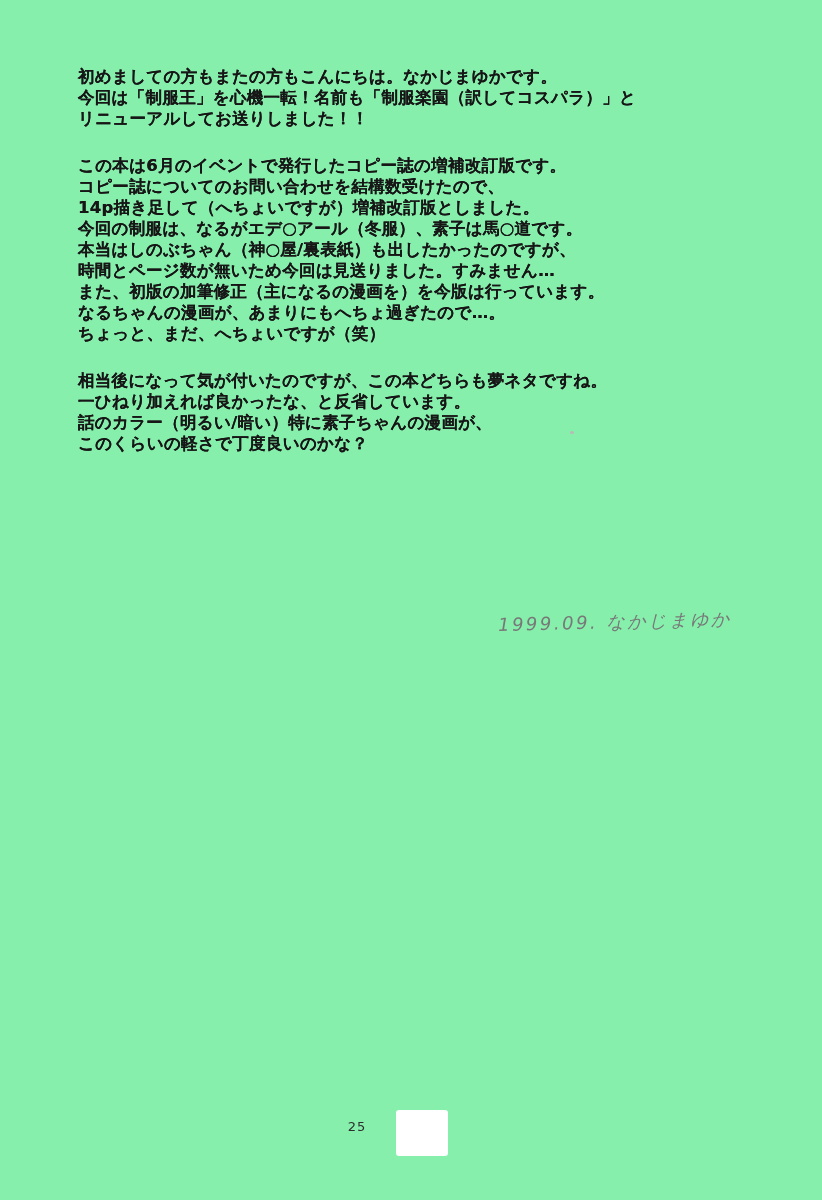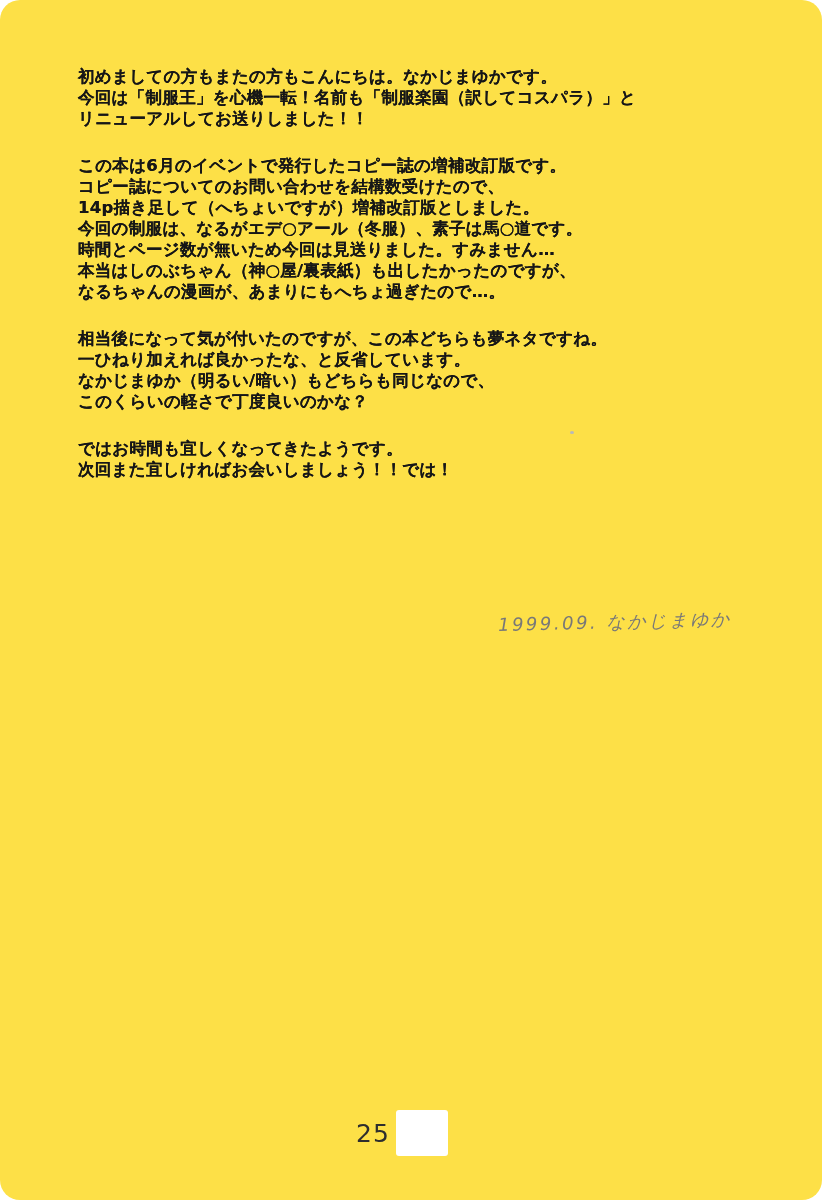--- a/index.html
+++ b/index.html
@@ -4,24 +4,23 @@
 <style>
   html, body {
     margin: 0;
     padding: 0;
     background: #ffffff;
   }
   .page {
     position: relative;
     width: 822px;
     height: 1200px;
-    background: #fde047;
+    background: #86efac;
     overflow: hidden;
     font-family: "DejaVu Sans", sans-serif;
-    border-radius: 20px;
   }
   .afterword {
     position: absolute;
     left: 78px;
     top: 66px;
     color: #161616;
     font-weight: bold;
     font-size: 16.5px;
     line-height: 21px;
     letter-spacing: 0.3px;
@@ -42,23 +41,22 @@
     transform: rotate(-1.5deg);
     white-space: nowrap;
   }
   .page-number {
     position: absolute;
     left: 0;
     top: 1119px;
     width: 714px;
     text-align: center;
     color: #2e2e2e;
-    font-size: 25px;
+    font-size: 13px;
     letter-spacing: 1px;
-    margin-left: 16px;
   }
   .page-number-patch {
     position: absolute;
     left: 396px;
     top: 1110px;
     width: 52px;
     height: 46px;
     background: #ffffff;
     border-radius: 3px;
   }
@@ -80,32 +78,30 @@
       <div class="paragraph">
         <div class="line">初めましての方もまたの方もこんにちは。なかじまゆかです。</div>
         <div class="line">今回は「制服王」を心機一転！名前も「制服楽園（訳してコスパラ）」と</div>
         <div class="line">リニューアルしてお送りしました！！</div>
       </div>
       <div class="paragraph">
         <div class="line">この本は6月のイベントで発行したコピー誌の増補改訂版です。</div>
         <div class="line">コピー誌についてのお問い合わせを結構数受けたので、</div>
         <div class="line">14p描き足して（へちょいですが）増補改訂版としました。</div>
         <div class="line">今回の制服は、なるがエデ○アール（冬服）、素子は馬○道です。</div>
+        <div class="line">本当はしのぶちゃん（神○屋/裏表紙）も出したかったのですが、</div>
         <div class="line">時間とページ数が無いため今回は見送りました。すみません…</div>
-        <div class="line">本当はしのぶちゃん（神○屋/裏表紙）も出したかったのですが、</div>
+        <div class="line">また、初版の加筆修正（主になるの漫画を）を今版は行っています。</div>
         <div class="line">なるちゃんの漫画が、あまりにもへちょ過ぎたので…。</div>
+        <div class="line">ちょっと、まだ、へちょいですが（笑）</div>
       </div>
       <div class="paragraph">
         <div class="line">相当後になって気が付いたのですが、この本どちらも夢ネタですね。</div>
         <div class="line">一ひねり加えれば良かったな、と反省しています。</div>
-        <div class="line">なかじまゆか（明るい/暗い）もどちらも同じなので、</div>
+        <div class="line">話のカラー（明るい/暗い）特に素子ちゃんの漫画が、</div>
         <div class="line">このくらいの軽さで丁度良いのかな？</div>
-      </div>
-      <div class="paragraph">
-        <div class="line">ではお時間も宜しくなってきたようです。</div>
-        <div class="line">次回また宜しければお会いしましょう！！では！</div>
       </div>
     </div>
   <div class="scan-speck"></div>
   <div class="signature">1999.09.  なかじまゆか</div>
   <div class="page-number-patch"></div>
   <div class="page-number">25</div>
 </div>
 
 </body></html>

